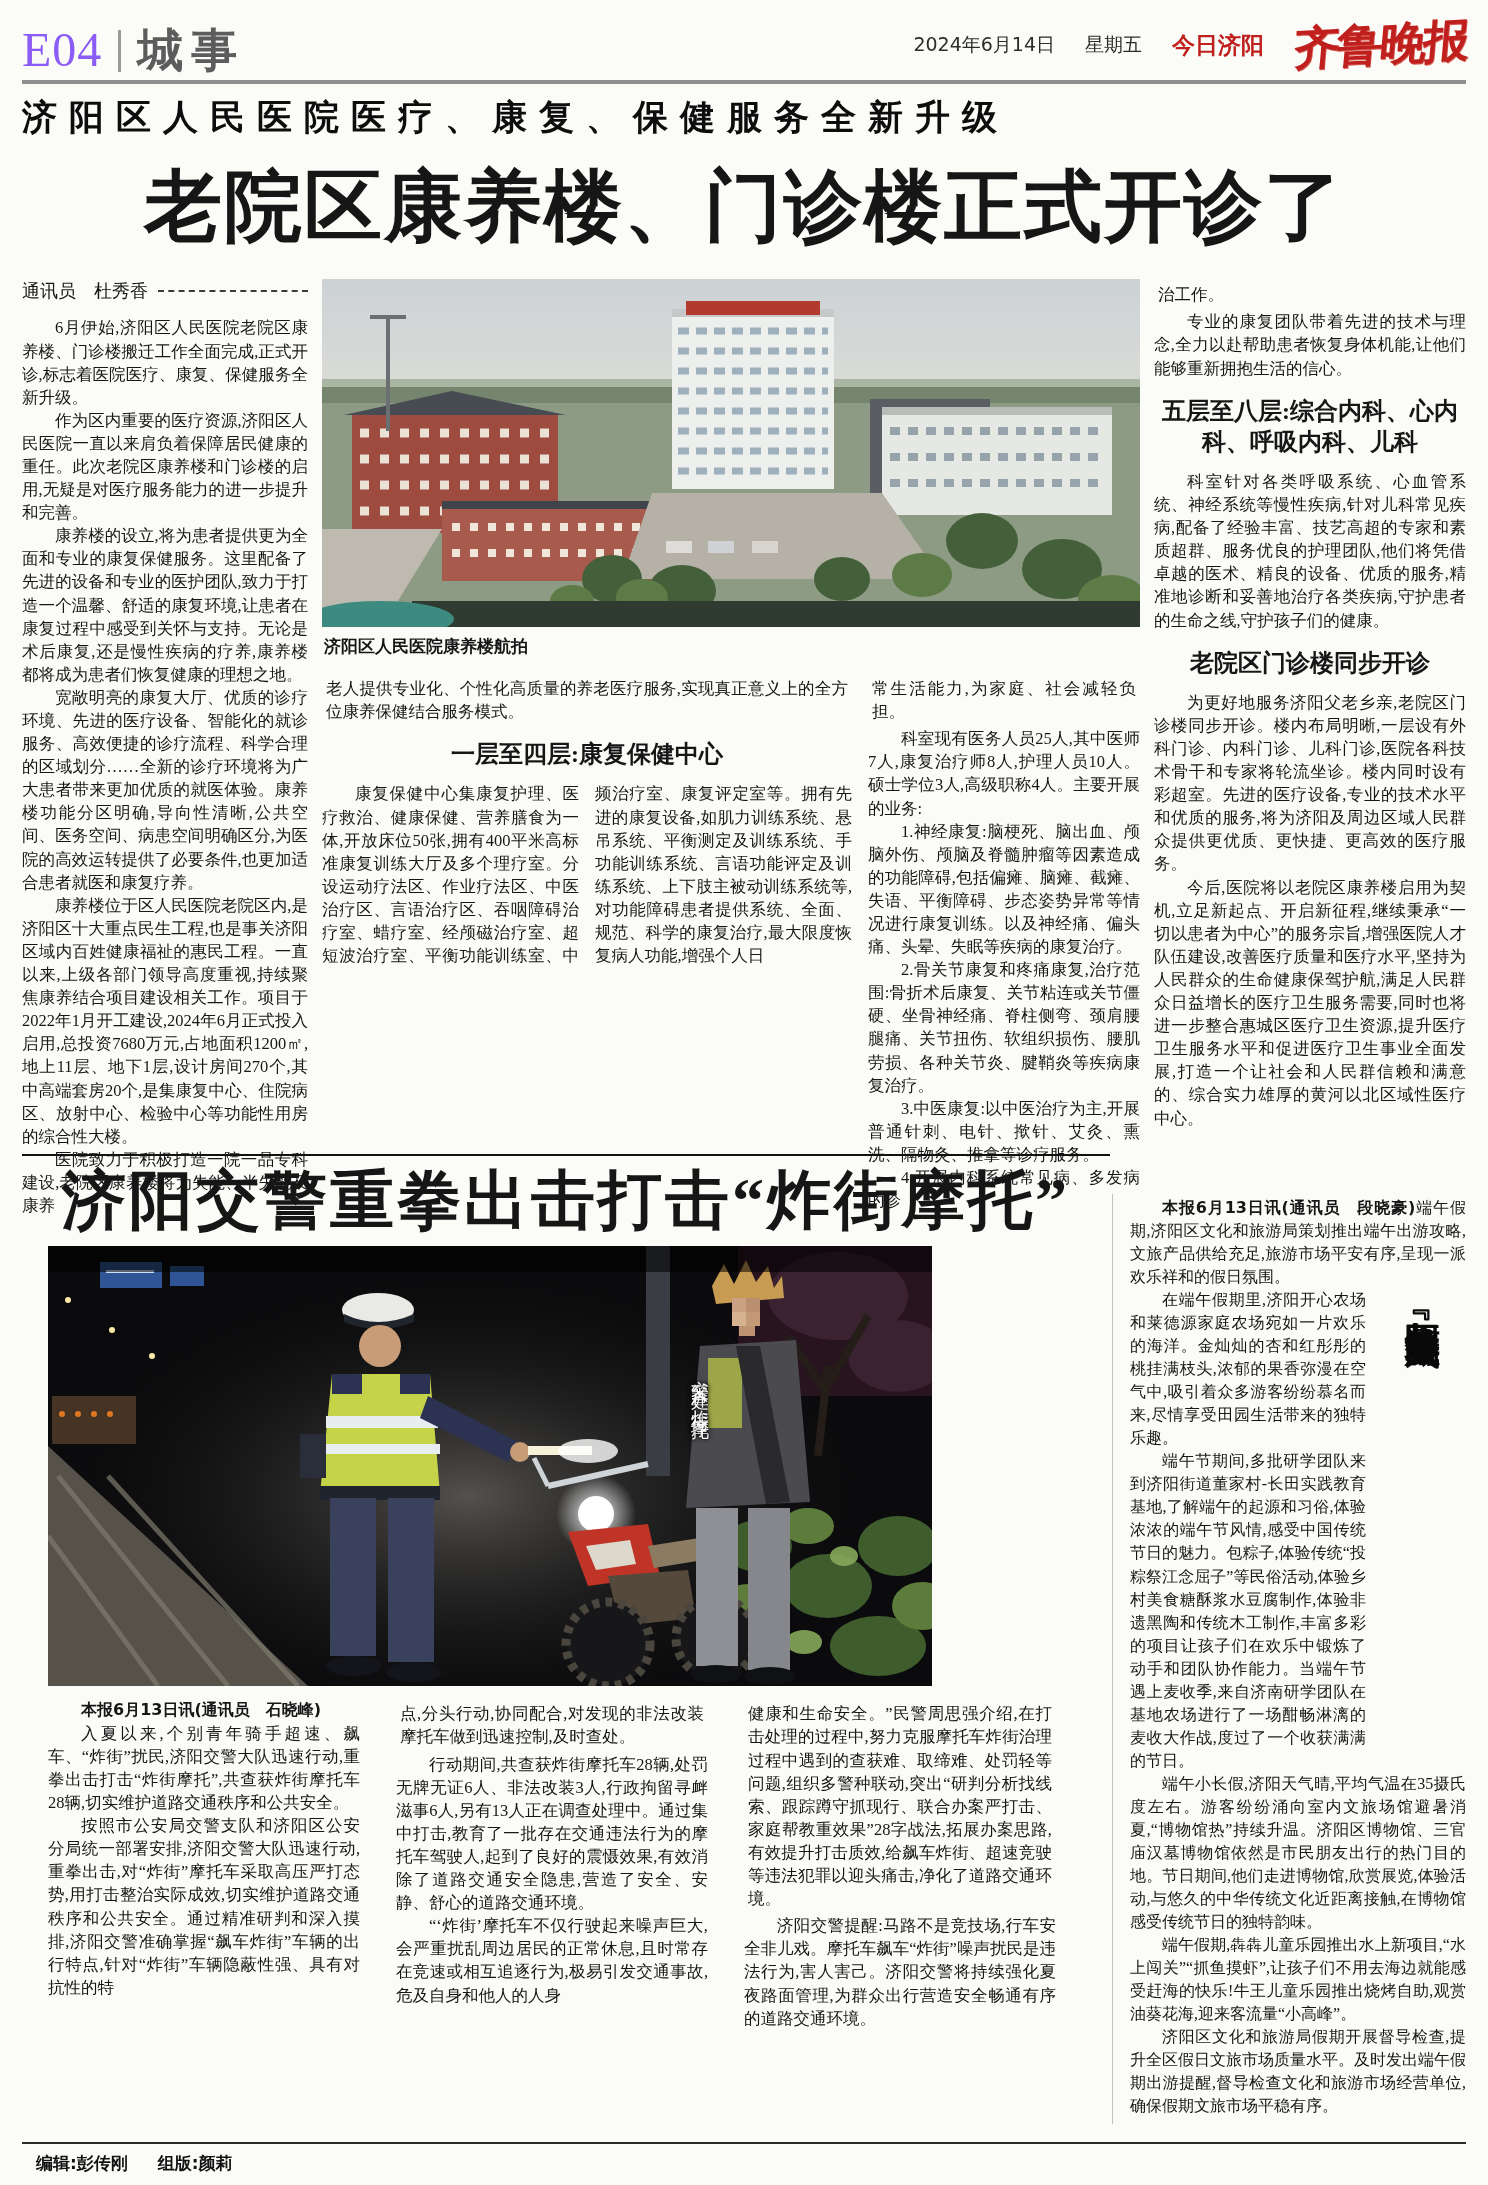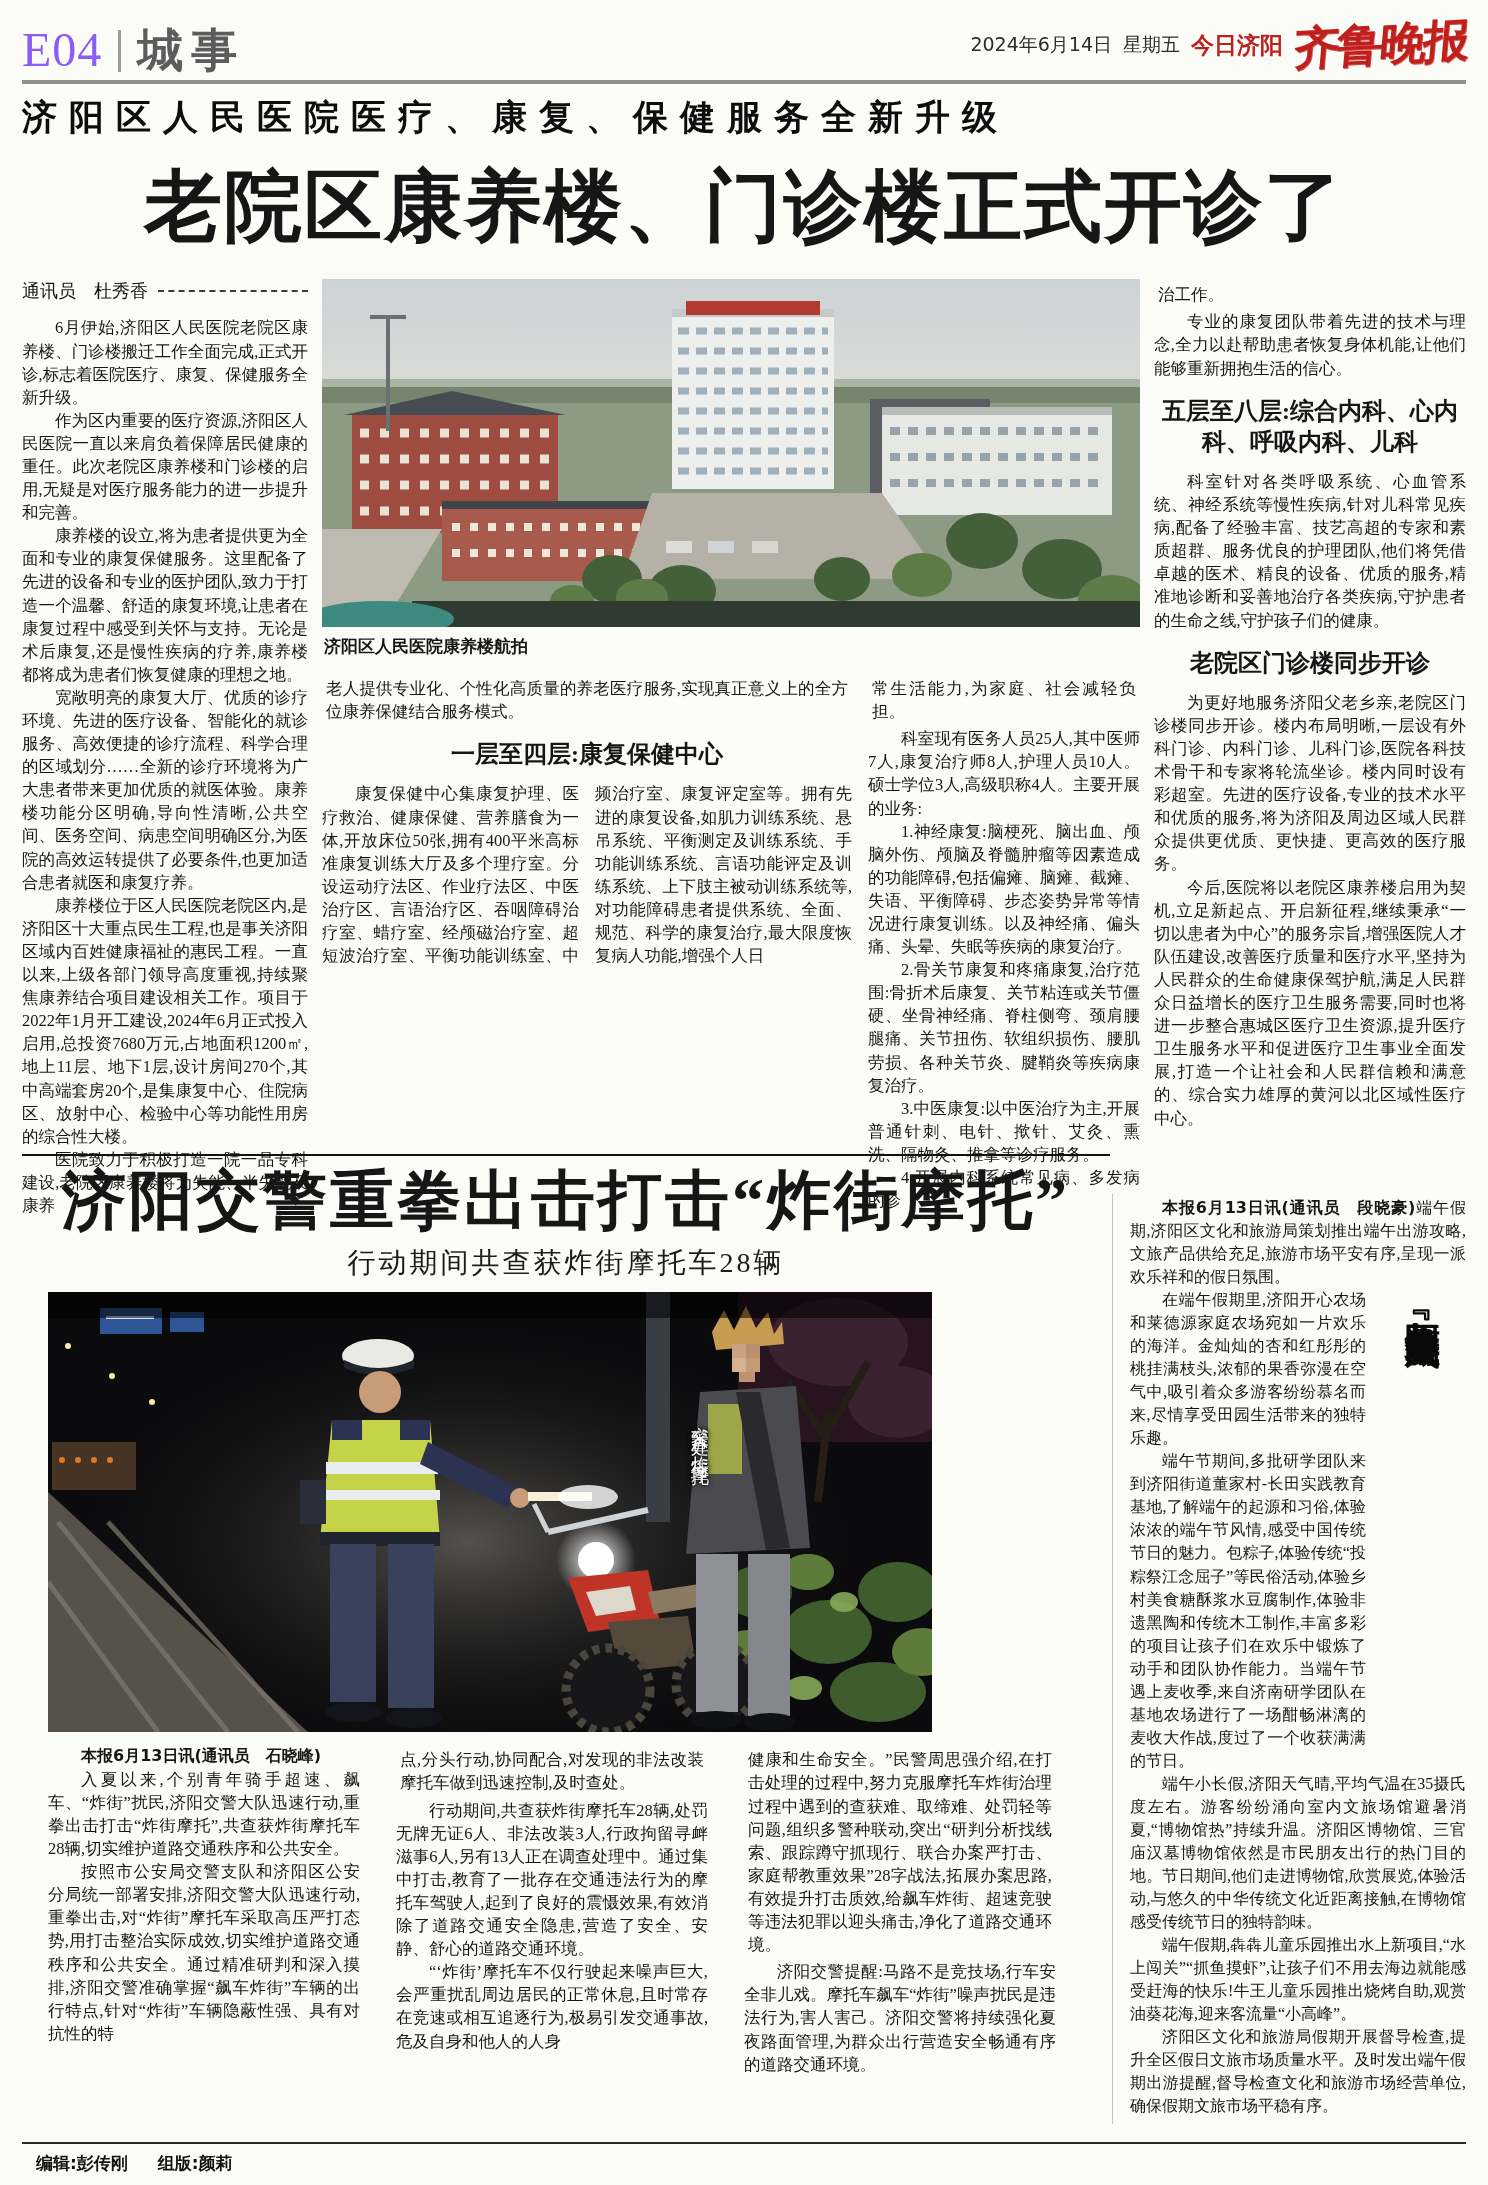--- a/index.html
+++ b/index.html
@@ -6,21 +6,21 @@
   .page{position:relative;width:1488px;height:2185px;margin:0 auto;background:#fbfbf8;
         font-family:"Liberation Serif","DejaVu Serif",serif;color:#161616;overflow:hidden;}
 
   
   .masthead{position:absolute;top:12px;left:22px;right:22px;height:62px;
             display:flex;justify-content:space-between;align-items:flex-end;}
   .mh-left{display:flex;align-items:flex-end;gap:16px;}
   .edition{font-size:48px;font-weight:400;color:#8b5cf6;letter-spacing:1px;line-height:1;}
   .mh-sep{width:3px;height:42px;background:#9a9a9a;margin-bottom:2px;}
   .section-name{font-size:46px;font-weight:900;color:#5c5c5c;letter-spacing:8px;line-height:1;}
-  .mh-right{display:flex;align-items:center;gap:11px;padding-bottom:6px;}
+  .mh-right{display:flex;align-items:center;gap:30px;padding-bottom:6px;}
   .pub-date,.pub-weekday{font-size:19px;color:#2c2c2c;font-family:"DejaVu Sans",sans-serif;}
   .local-brand{font-size:23px;font-weight:900;color:#c0201d;font-family:"DejaVu Sans",sans-serif;}
   .brand-logo{font-size:46px;font-weight:900;color:#c0201d;line-height:1;
               transform:skewX(-8deg) rotate(-3deg);letter-spacing:-3px;
               text-shadow:1px 1px 0 #d55b52;}
   .masthead-rule{position:absolute;top:80px;left:22px;right:22px;height:4px;background:#8f8f8f;}
 
   
   .newsp{font-size:16.5px;line-height:1.4;text-align:justify;}
   p.ind{text-indent:2em;margin:0;}
@@ -216,21 +216,20 @@
         <p class="ind">科室针对各类呼吸系统、心血管系统、神经系统等慢性疾病,针对儿科常见疾病,配备了经验丰富、技艺高超的专家和素质超群、服务优良的护理团队,他们将凭借卓越的医术、精良的设备、优质的服务,精准地诊断和妥善地治疗各类疾病,守护患者的生命之线,守护孩子们的健康。</p>
         <div class="sec-title">老院区门诊楼同步开诊</div>
         <p class="ind">为更好地服务济阳父老乡亲,老院区门诊楼同步开诊。楼内布局明晰,一层设有外科门诊、内科门诊、儿科门诊,医院各科技术骨干和专家将轮流坐诊。楼内同时设有彩超室。先进的医疗设备,专业的技术水平和优质的服务,将为济阳及周边区域人民群众提供更优质、更快捷、更高效的医疗服务。</p>
         <p class="ind">今后,医院将以老院区康养楼启用为契机,立足新起点、开启新征程,继续秉承“一切以患者为中心”的服务宗旨,增强医院人才队伍建设,改善医疗质量和医疗水平,坚持为人民群众的生命健康保驾护航,满足人民群众日益增长的医疗卫生服务需要,同时也将进一步整合惠城区医疗卫生资源,提升医疗卫生服务水平和促进医疗卫生事业全面发展,打造一个让社会和人民群信赖和满意的、综合实力雄厚的黄河以北区域性医疗中心。</p>
       </div>
     </div>
   </div>
 
   <div class="a2">
     <div class="a2-headline">济阳交警重拳出击打击“炸街摩托”</div>
-    <div class="a2-subhead">行动期间共查获炸街摩托车28辆</div>
 
     <div class="photo2wrap">
       <svg width="884" height="440" viewBox="0 0 884 440">
         <defs>
           <radialGradient id="glow2" cx="0.5" cy="0.5" r="0.5">
             <stop offset="0" stop-color="#efe9d8" stop-opacity="0.32"></stop>
             <stop offset="1" stop-color="#000" stop-opacity="0"></stop>
           </radialGradient>
           <radialGradient id="head2" cx="0.5" cy="0.5" r="0.5">
             <stop offset="0" stop-color="#ffffff" stop-opacity="0.95"></stop>

